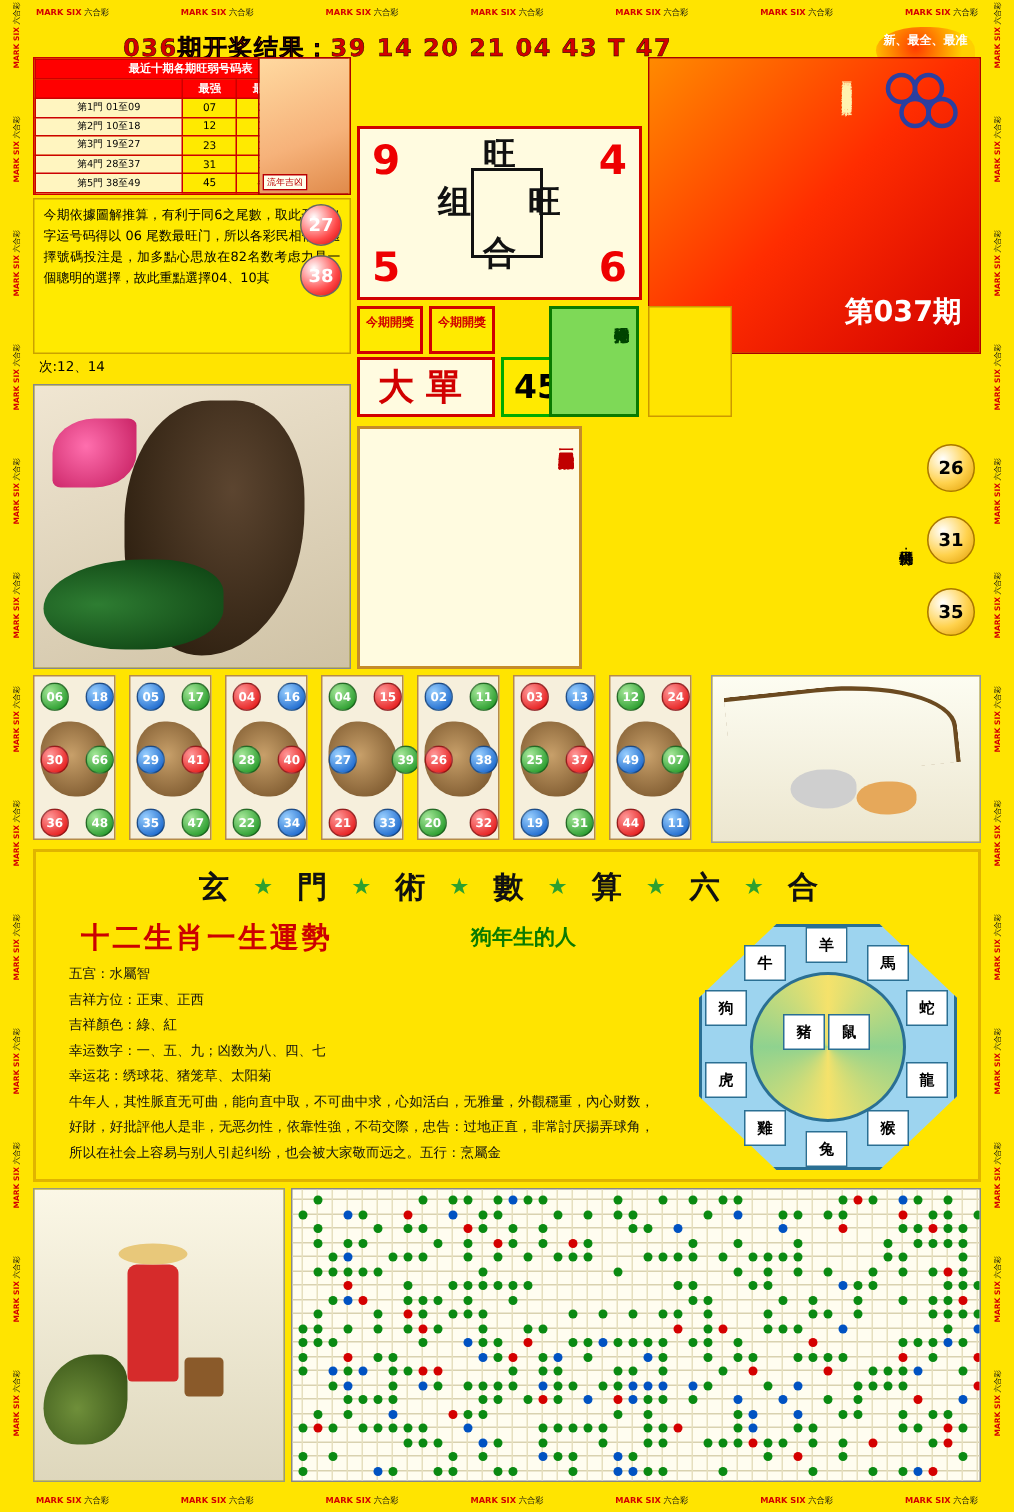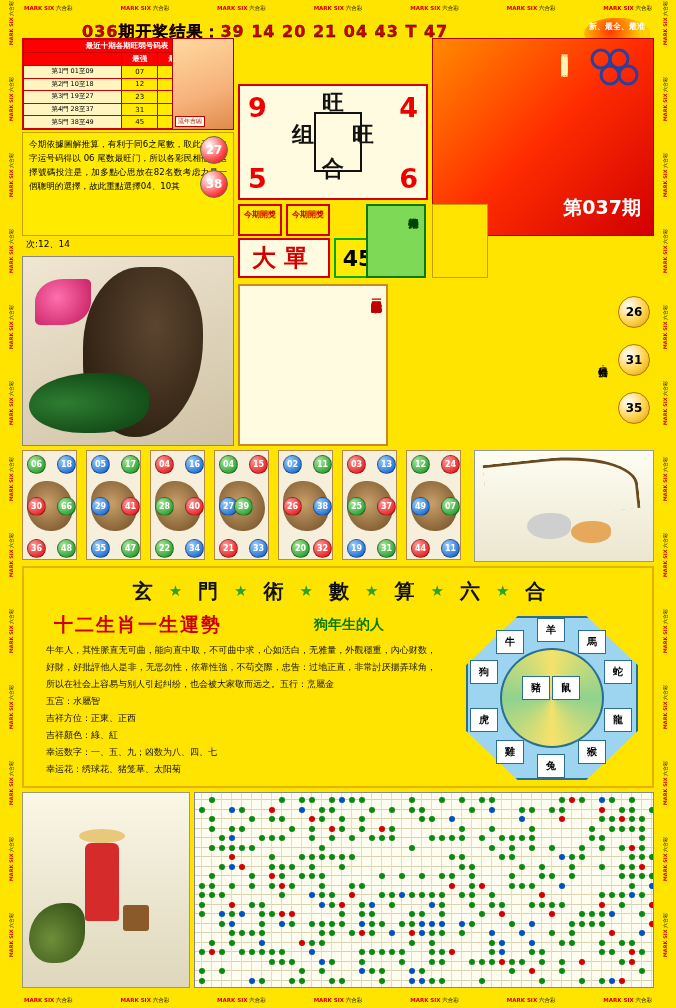--- a/index.html
+++ b/index.html
@@ -469,31 +469,31 @@
         <div class="gball c-green" style="left: 4px; top: 46px;">28</div>
         <div class="gball c-red" style="left: 34px; top: 46px;">40</div>
         <div class="gball c-green" style="left: 4px; top: 88px;">22</div>
         <div class="gball c-blue" style="left: 34px; top: 88px;">34</div>
       </div>
       <div class="gcell" style="left: 192px; top: 0px;">
         <div class="ganimal"></div>
         <div class="gball c-green" style="left: 4px; top: 4px;">04</div>
         <div class="gball c-red" style="left: 34px; top: 4px;">15</div>
         <div class="gball c-blue" style="left: 4px; top: 46px;">27</div>
-        <div class="gball c-green" style="left: 19px; top: 46px;">39</div>
+        <div class="gball c-green" style="left: 46px; top: 46px;">39</div>
         <div class="gball c-red" style="left: 4px; top: 88px;">21</div>
         <div class="gball c-blue" style="left: 34px; top: 88px;">33</div>
       </div>
       <div class="gcell" style="left: 256px; top: 0px;">
         <div class="ganimal"></div>
         <div class="gball c-blue" style="left: 4px; top: 4px;">02</div>
         <div class="gball c-green" style="left: 34px; top: 4px;">11</div>
         <div class="gball c-red" style="left: 4px; top: 46px;">26</div>
         <div class="gball c-blue" style="left: 34px; top: 46px;">38</div>
-        <div class="gball c-green" style="left: 12px; top: 88px;">20</div>
+        <div class="gball c-green" style="left: 0; top: 88px;">20</div>
         <div class="gball c-red" style="left: 34px; top: 88px;">32</div>
       </div>
       <div class="gcell" style="left: 320px; top: 0px;">
         <div class="ganimal"></div>
         <div class="gball c-red" style="left: 4px; top: 4px;">03</div>
         <div class="gball c-blue" style="left: 34px; top: 4px;">13</div>
         <div class="gball c-green" style="left: 4px; top: 46px;">25</div>
         <div class="gball c-red" style="left: 34px; top: 46px;">37</div>
         <div class="gball c-blue" style="left: 4px; top: 88px;">19</div>
         <div class="gball c-green" style="left: 34px; top: 88px;">31</div>
@@ -527,28 +527,28 @@
         <span class="st">★</span>
         <span>算</span>
         <span class="st">★</span>
         <span>六</span>
         <span class="st">★</span>
         <span>合</span>
       </div>
     <h2>十二生肖一生運勢</h2>
     <div class="sub">狗年生的人</div>
     <div class="body">
-      <div>牛年人，其性脈直无可曲，能向直中取，不可曲中求，心如活白，无雅量，外觀穩重，內心财数，好財，好批評他人是非，无恶勿性，依靠性強，不苟交際，忠告：过地正直，非常討厌揚弄球角，所以在社会上容易与别人引起纠纷，也会被大家敬而远之。五行：烹屬金</div>
       <div id="fortuneLines">
           <div>五宫：水屬智</div>
           <div>吉祥方位：正東、正西</div>
           <div>吉祥顏色：綠、紅</div>
           <div>幸运数字：一、五、九；凶数为八、四、七</div>
           <div>幸运花：绣球花、猪笼草、太阳菊</div>
         </div>
+      <div>牛年人，其性脈直无可曲，能向直中取，不可曲中求，心如活白，无雅量，外觀穩重，內心财数，好財，好批評他人是非，无恶勿性，依靠性強，不苟交際，忠告：过地正直，非常討厌揚弄球角，所以在社会上容易与别人引起纠纷，也会被大家敬而远之。五行：烹屬金</div>
     </div>
     <div class="wheel">
       <div class="oct"></div>
       <div class="inner"></div>
       <div id="wheelCells">
           <div class="w" style="left: 71px; top: 2px;">羊</div>
           <div class="w" style="left: 112px; top: 14px;">馬</div>
           <div class="w" style="left: 138px; top: 44px;">蛇</div>
           <div class="w" style="left: 138px; top: 92px;">龍</div>
           <div class="w" style="left: 112px; top: 124px;">猴</div>

